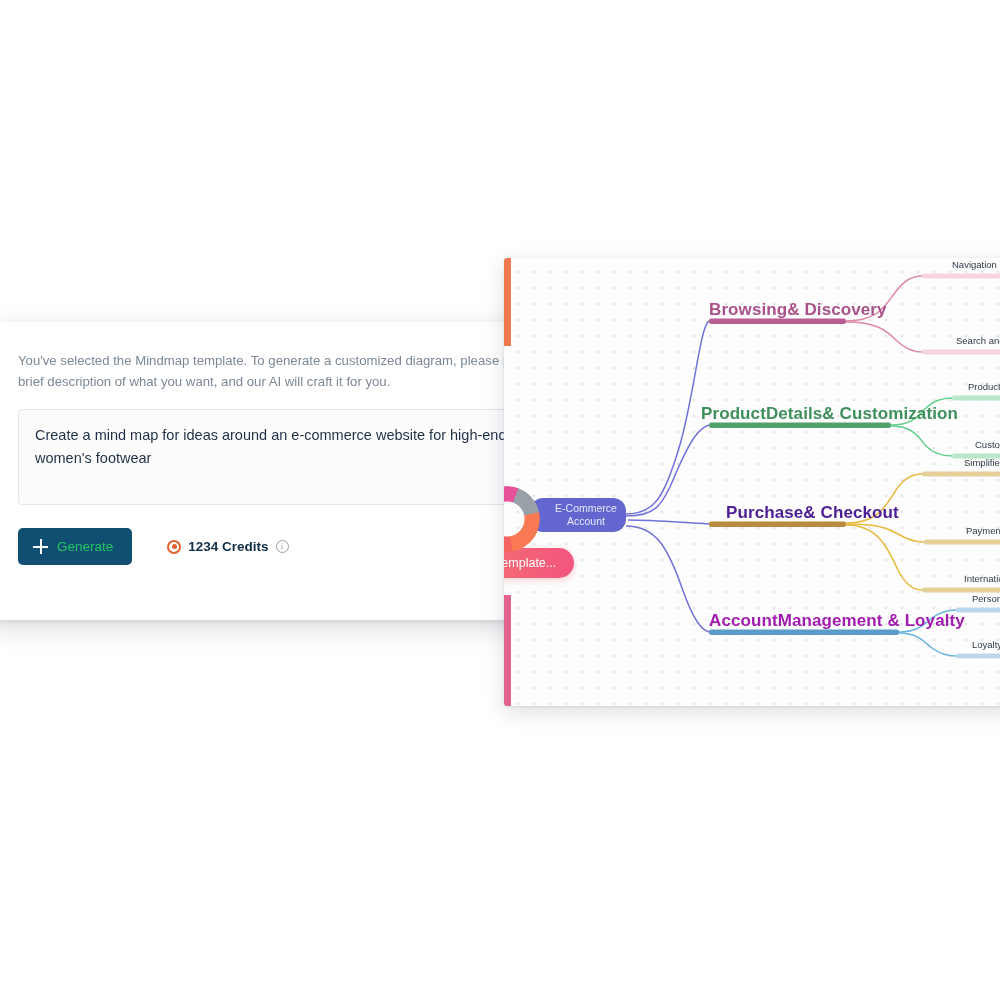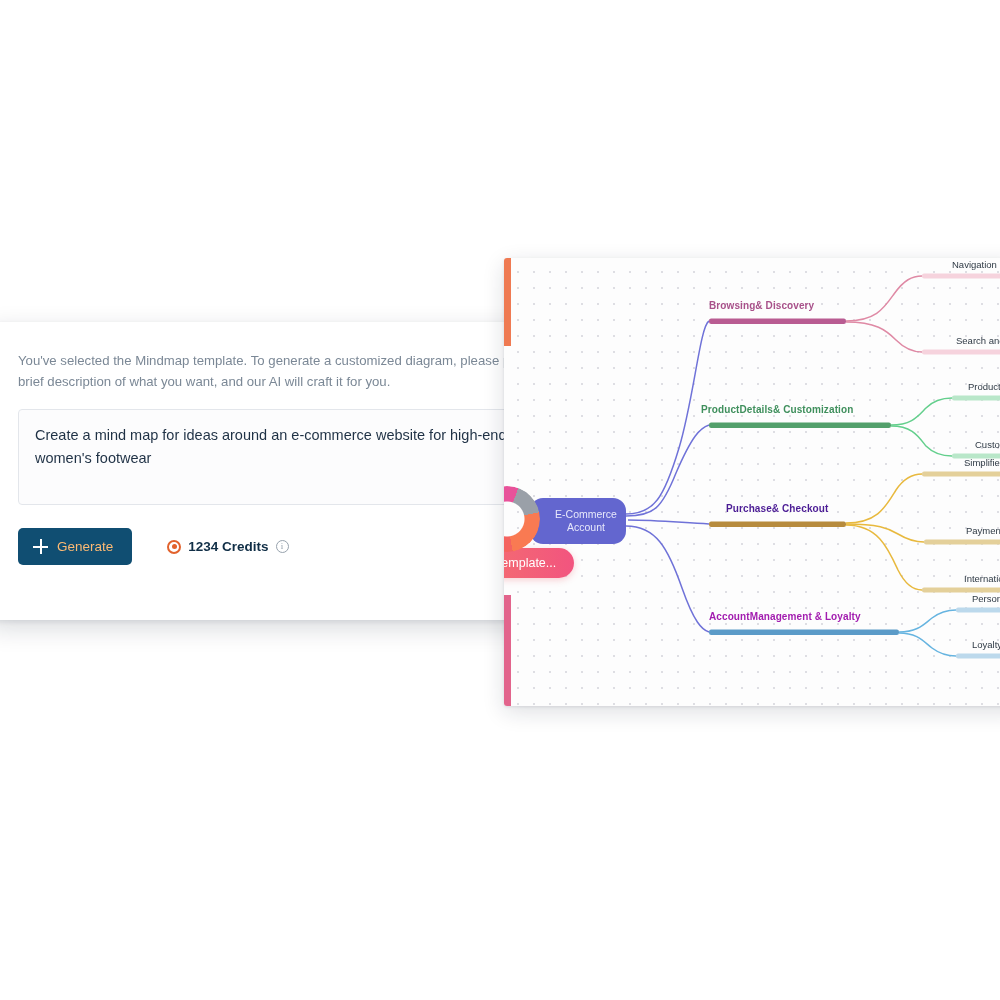--- a/index.html
+++ b/index.html
@@ -31,41 +31,41 @@
   }
   .edge-accent { position: absolute; left: 0; width: 7px; border-radius: 0; z-index: 6; }
   .edge-accent.orange { top: 0px;   height: 88px;  background: #ef7a52; }
   .edge-accent.pink   { top: 337px; height: 111px; background: #e2648c; }
 
   .map-svg { position: absolute; inset: 0; width: 520px; height: 448px; }
 
   
   .branch-label {
     position: absolute;
-    font-size: 10px;
+    font-size: 17px;
     font-weight: bold;
     letter-spacing: .1px;
     white-space: nowrap;
     z-index: 12;
   }
   .leaf-label {
     position: absolute;
     font-size: 9.5px;
     font-weight: normal;
     color: #2f3a45;
     white-space: nowrap;
     z-index: 12;
     margin-left: 16px;
   }
 
   
   .center-node {
     position: absolute;
     left: 26px; top: 240px;
-    width: 96px; height: 46px;
+    width: 96px; height: 34px;
     background: #6366cf;
     border-radius: 13px;
     display: flex; align-items: center; justify-content: center;
     flex-direction: column;
     color: #e7e8fb;
     font-size: 10.5px; line-height: 13px;
     text-align: center;
     z-index: 14;
     padding-left: 16px;
   }
@@ -140,21 +140,21 @@
     line-height: 23px;
     color: #1f3145;
     resize: none;
     font-family: "Liberation Sans", sans-serif;
     overflow: hidden;
   }
   .actions { display: flex; align-items: center; margin-top: 19px; }
   .gen-btn {
     display: flex; align-items: center; gap: 9px;
     background: #104e72;
-    color: #fdba74;
+    color: #22c55e;
     border: none;
     border-radius: 5px;
     height: 37px;
     padding: 0 19px 0 15px;
     font-size: 13.5px;
     font-family: "Liberation Sans", sans-serif;
     cursor: pointer;
   }
   .plus-ico { position: relative; width: 15px; height: 15px; display: inline-block; }
   .plus-ico::before, .plus-ico::after {

